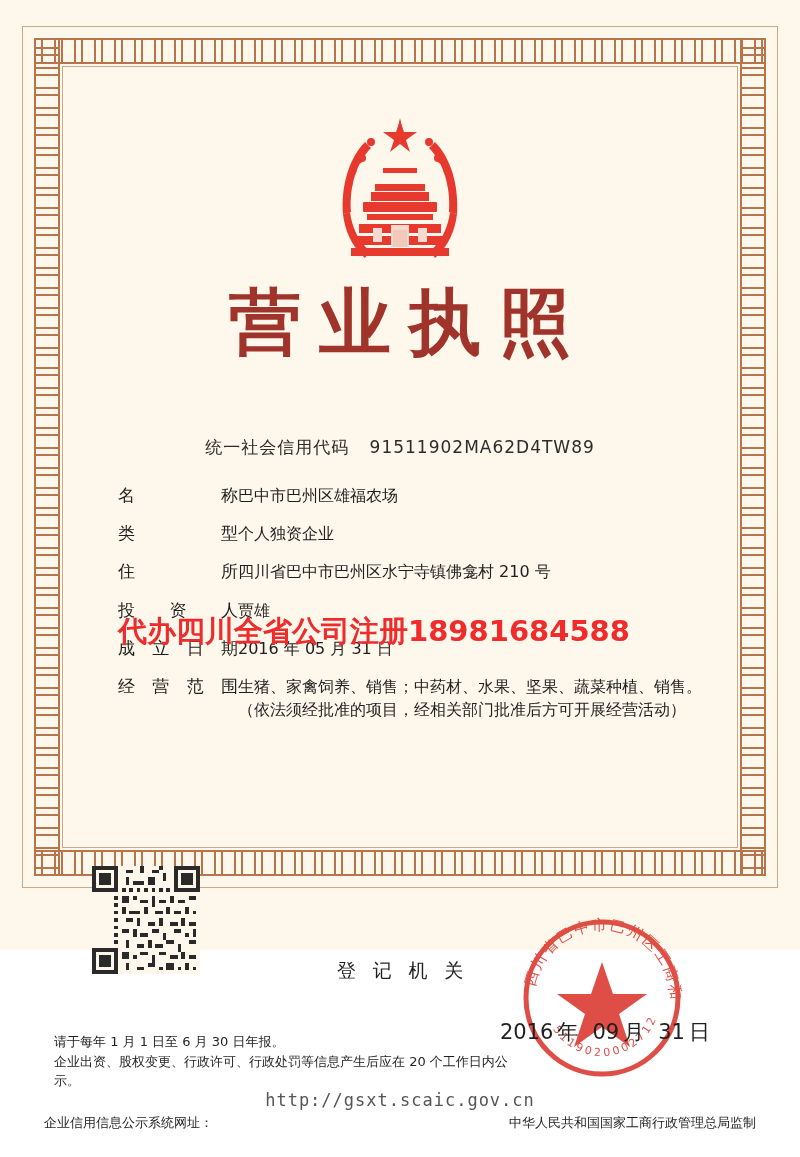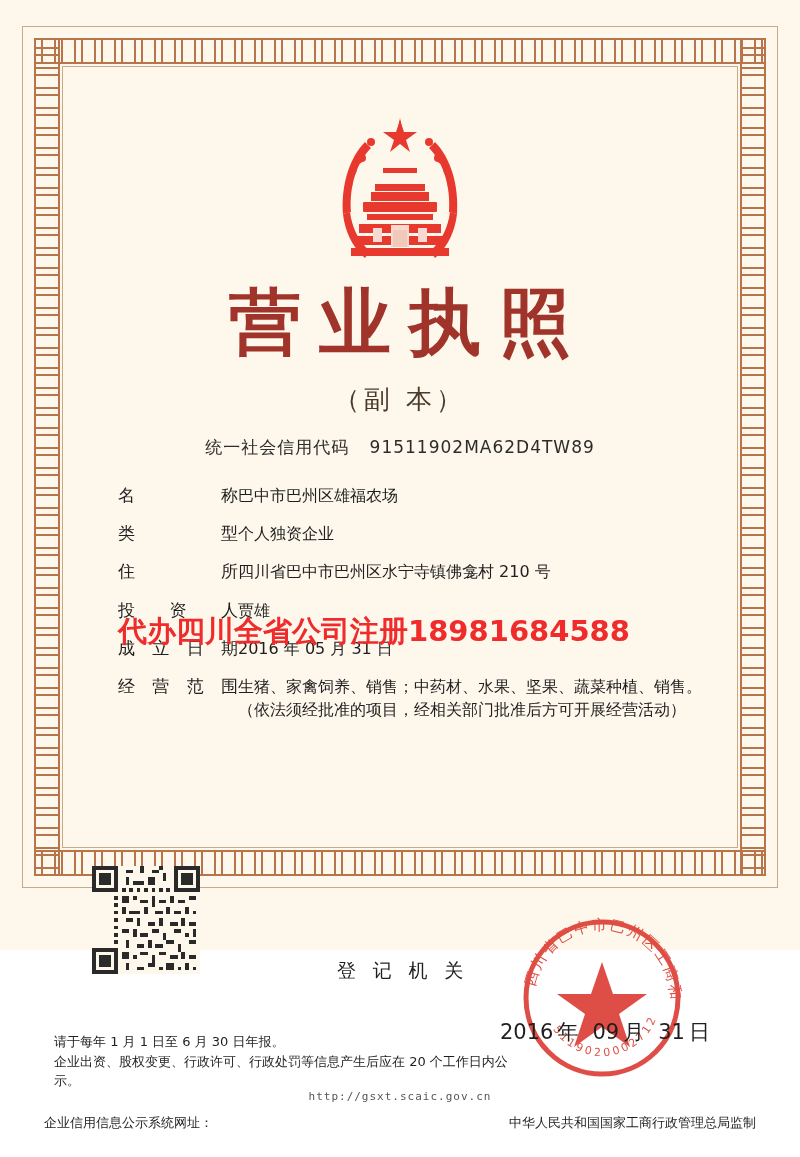--- a/index.html
+++ b/index.html
@@ -238,21 +238,21 @@
   .notes .n1 { }
   .notes .n2 { }
   .notes .n3 { }
 
   .site-url {
     position: absolute;
     left: 0; right: 0;
     top: 1090px;
     text-align: center;
     font-family: "DejaVu Sans Mono", monospace;
-    font-size: 11px;
+    font-size: 17px;
     color: #555;
     letter-spacing: 1px;
   }
 
   .footer {
     position: absolute;
     left: 44px;
     right: 44px;
     top: 1114px;
     display: flex;
@@ -329,21 +329,20 @@
           <rect x="78" y="62" width="34" height="5"></rect>
         </g>
       </g>
       <g fill="#f2c9b8">
         <rect x="88" y="124" width="14" height="17"></rect>
       </g>
     </svg>
   </div>
 
   <div class="title">营业执照</div>
-  <div class="subtitle">（副 本）</div>
 
   <div class="credit-code">
     <span>统一社会信用代码</span>
     <span style="margin-left:14px">91511902MA62D4TW89</span>
   </div>
 
   <div class="fields">
 
     <div class="row">
       <div class="row-label">

